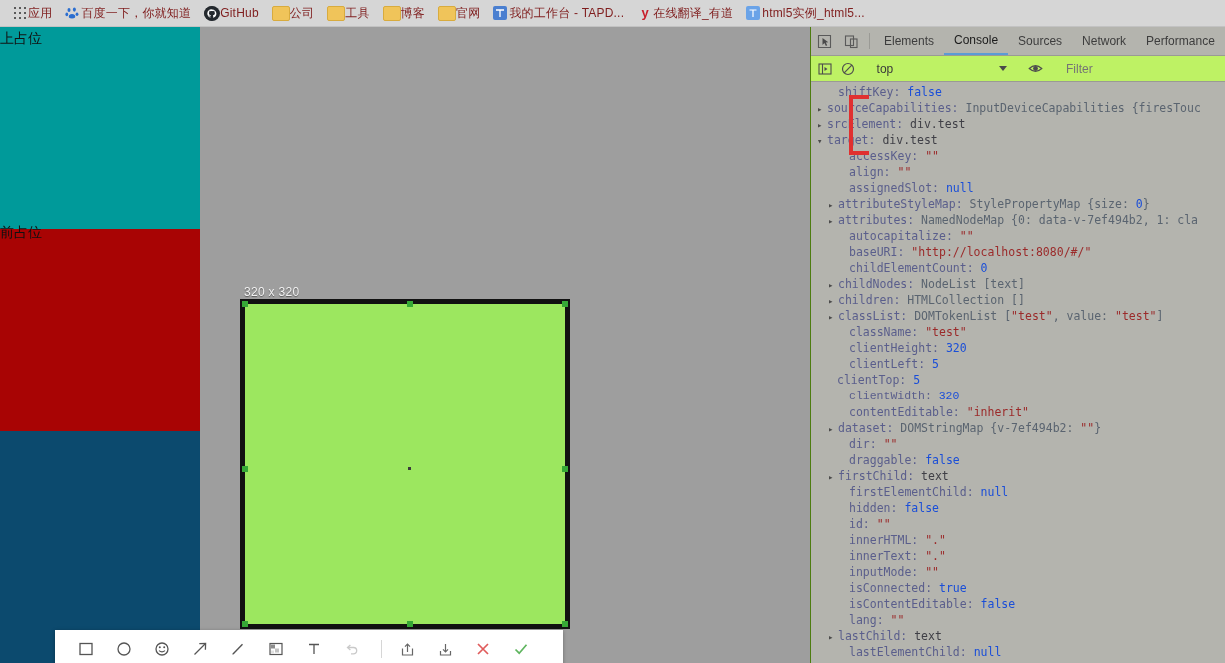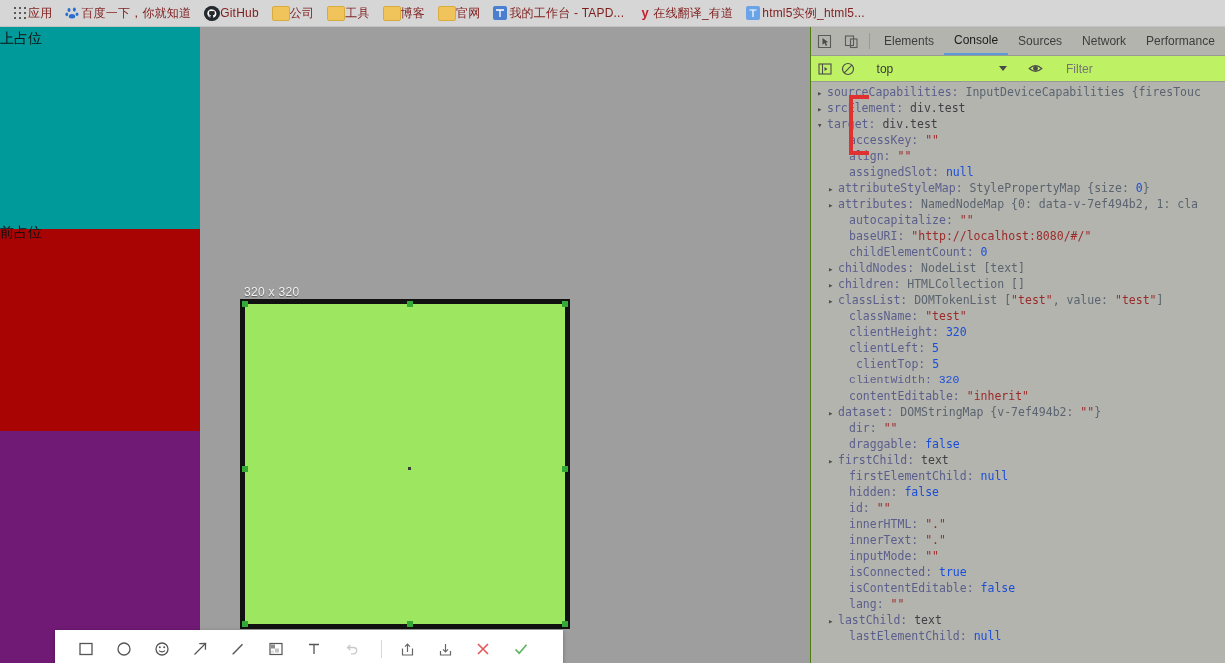--- a/index.html
+++ b/index.html
@@ -92,21 +92,21 @@
     background: #6aa3e8;
     border-radius: 2px;
     width: 14px; height: 14px;
   }
 
   
   #page-viewport {
     position: absolute;
     left: 0; top: 27px;
     width: 810px; height: 636px;
-    background: #701a75;
+    background: #0c4a6e;
     overflow: hidden;
   }
 
   
   #page-content {
     position: absolute;
     left: 0; top: 0;
     width: 200px; height: 405px;
   }
   .block {
@@ -554,38 +554,39 @@
       </svg>
     </div>
     <div class="dt-vsep"></div>
     <input id="filter-input" type="text" placeholder="Filter" style="">
   </div>
 
   <div id="console-output">
     <svg id="red-bracket" width="30" height="62" viewBox="0 0 30 62">
       <path d="M22 3 L6 3 L6 59 L22 59" fill="none" stroke="#e03030" stroke-width="4" stroke-linecap="square"></path>
     </svg>
+  <div class="cl" style="padding-left: 17px;"><span class="tri none">&nbsp;</span><span class="prop">shiftKey: </span><span class="val-kw">false</span></div>
       <div class="cl" style="padding-left: 6px;"><span class="tri">▸</span><span class="prop">sourceCapabilities: </span><span class="val-obj">InputDeviceCapabilities {firesTouc</span></div>
       <div class="cl" style="padding-left: 6px;"><span class="tri">▸</span><span class="prop">srcElement: </span><span class="val-plain">div.test</span></div>
       <div class="cl" style="padding-left: 6px;"><span class="tri">▾</span><span class="prop">target: </span><span class="val-plain">div.test</span></div>
       <div class="cl" style="padding-left: 28px;"><span class="tri none">&nbsp;</span><span class="prop">accessKey: </span><span class="val-str">""</span></div>
       <div class="cl" style="padding-left: 28px;"><span class="tri none">&nbsp;</span><span class="prop">align: </span><span class="val-str">""</span></div>
       <div class="cl" style="padding-left: 28px;"><span class="tri none">&nbsp;</span><span class="prop">assignedSlot: </span><span class="val-kw">null</span></div>
       <div class="cl" style="padding-left: 17px;"><span class="tri">▸</span><span class="prop">attributeStyleMap: </span><span class="val-obj">StylePropertyMap {size: </span><span class="val-num">0</span><span class="val-obj">}</span></div>
       <div class="cl" style="padding-left: 17px;"><span class="tri">▸</span><span class="prop">attributes: </span><span class="val-obj">NamedNodeMap {0: data-v-7ef494b2, 1: cla</span></div>
       <div class="cl" style="padding-left: 28px;"><span class="tri none">&nbsp;</span><span class="prop">autocapitalize: </span><span class="val-str">""</span></div>
       <div class="cl" style="padding-left: 28px;"><span class="tri none">&nbsp;</span><span class="prop">baseURI: </span><span class="val-str">"http://localhost:8080/#/"</span></div>
       <div class="cl" style="padding-left: 28px;"><span class="tri none">&nbsp;</span><span class="prop">childElementCount: </span><span class="val-num">0</span></div>
       <div class="cl" style="padding-left: 17px;"><span class="tri">▸</span><span class="prop">childNodes: </span><span class="val-obj">NodeList [text]</span></div>
       <div class="cl" style="padding-left: 17px;"><span class="tri">▸</span><span class="prop">children: </span><span class="val-obj">HTMLCollection []</span></div>
       <div class="cl" style="padding-left: 17px;"><span class="tri">▸</span><span class="prop">classList: </span><span class="val-obj">DOMTokenList [</span><span class="val-str">"test"</span><span class="val-obj">, value: </span><span class="val-str">"test"</span><span class="val-obj">]</span></div>
       <div class="cl" style="padding-left: 28px;"><span class="tri none">&nbsp;</span><span class="prop">className: </span><span class="val-str">"test"</span></div>
       <div class="cl" style="padding-left: 28px;"><span class="tri none">&nbsp;</span><span class="prop">clientHeight: </span><span class="val-num">320</span></div>
       <div class="cl" style="padding-left: 28px;"><span class="tri none">&nbsp;</span><span class="prop">clientLeft: </span><span class="val-num">5</span></div>
-      <div class="cl" style="padding-left: 35px;"><span class="tri none">&nbsp;</span><span class="prop">clientTop: </span><span class="val-num">5</span></div>
+      <div class="cl" style="padding-left: 16px;"><span class="tri none">&nbsp;</span><span class="prop">clientTop: </span><span class="val-num">5</span></div>
       <div class="cl" style="padding-left: 28px; font-family: Liberation Mono, monospace;"><span class="tri none">&nbsp;</span><span class="prop">clientWidth: </span><span class="val-num">320</span></div>
       <div class="cl" style="padding-left: 28px;"><span class="tri none">&nbsp;</span><span class="prop">contentEditable: </span><span class="val-str">"inherit"</span></div>
       <div class="cl" style="padding-left: 17px;"><span class="tri">▸</span><span class="prop">dataset: </span><span class="val-obj">DOMStringMap {v-7ef494b2: </span><span class="val-str">""</span><span class="val-obj">}</span></div>
       <div class="cl" style="padding-left: 28px;"><span class="tri none">&nbsp;</span><span class="prop">dir: </span><span class="val-str">""</span></div>
       <div class="cl" style="padding-left: 28px;"><span class="tri none">&nbsp;</span><span class="prop">draggable: </span><span class="val-kw">false</span></div>
       <div class="cl" style="padding-left: 17px;"><span class="tri">▸</span><span class="prop">firstChild: </span><span class="val-plain">text</span></div>
       <div class="cl" style="padding-left: 28px;"><span class="tri none">&nbsp;</span><span class="prop">firstElementChild: </span><span class="val-kw">null</span></div>
       <div class="cl" style="padding-left: 28px;"><span class="tri none">&nbsp;</span><span class="prop">hidden: </span><span class="val-kw">false</span></div>
       <div class="cl" style="padding-left: 28px;"><span class="tri none">&nbsp;</span><span class="prop">id: </span><span class="val-str">""</span></div>
       <div class="cl" style="padding-left: 28px;"><span class="tri none">&nbsp;</span><span class="prop">innerHTML: </span><span class="val-str">"."</span></div>

